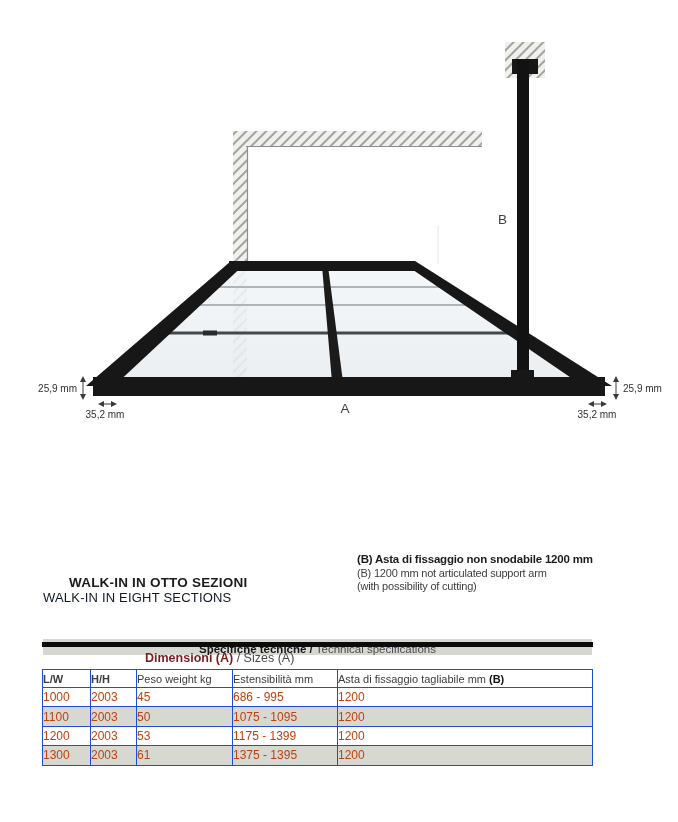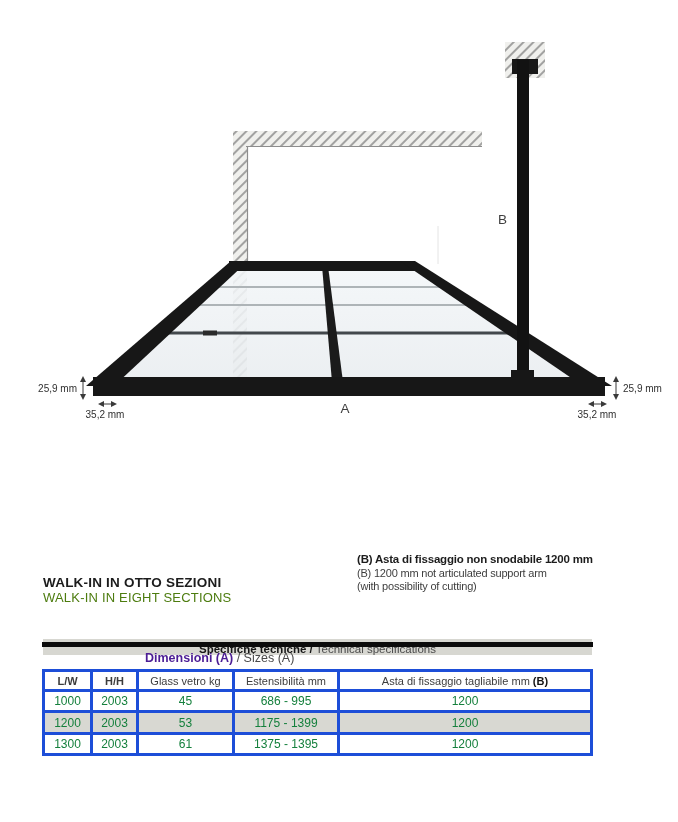--- a/index.html
+++ b/index.html
@@ -6,52 +6,52 @@
   .page{
     position:relative;
     width:678px;height:822px;
     background:#fff;
     font-family:"Liberation Sans", sans-serif;
     overflow:hidden;
   }
   svg text{font-family:"Liberation Sans", sans-serif;}
 
   .titles{position:absolute;left:43px;top:575px;line-height:15px;}
-  .titles .t-it{font-size:13.5px;font-weight:700;color:#1c1c1c;letter-spacing:.2px;}
-  .titles .t-en{font-size:13px;font-weight:400;color:#4d7c0f;letter-spacing:.2px;}
+  .titles .t-it{font-size:13.5px;font-weight:700;color:#1c1c1c;letter-spacing:.2px;margin-left:26px;}
+  .titles .t-en{font-size:13px;font-weight:400;color:#0f172a;letter-spacing:.2px;}
 
   .arm-note{position:absolute;left:357px;top:553px;width:320px;line-height:13.5px;letter-spacing:-0.2px;}
   .arm-note .bold{font-size:11.5px;font-weight:700;color:#1c1c1c;}
   .arm-note .reg{font-size:11px;font-weight:400;color:#3e3e3e;}
 
   .spec-bar{
     position:absolute;left:43px;top:622px;width:549px;height:16px;
     background:#d7d7d1;
     text-align:center;line-height:20px;font-size:11.5px;color:#4a4a4a;margin-top:17px;
   }
   .spec-bar b{color:#161616;}
   .black-rule{position:absolute;left:42px;top:642px;width:551px;height:5px;background:#0b0b0b;}
 
   .size-caption{position:absolute;left:145px;top:651px;font-size:12.5px;color:#4a4a4a;}
-  .size-caption b{color:#4c1d95;}
+  .size-caption b{color:#7f1d1d;}
 
   .spec-table{
     position:absolute;left:42px;top:669px;width:551px;
     border-collapse:collapse;table-layout:fixed;
   }
   .spec-table th,.spec-table td{
-    border:3px solid #1d4ed8;
-    text-align:center;vertical-align:middle;padding:0;
+    border:1px solid #1d4ed8;
+    text-align:left;vertical-align:middle;padding:0;
     font-weight:400;
   }
   .spec-table thead tr.h1 th{height:17px;font-size:11px;color:#3c3c3c;}
   .spec-table thead tr.h2 th{height:16px;font-size:11px;color:#3c3c3c;}
   .spec-table th.hdr-bold{font-weight:700;font-size:11.5px;color:#141414;}
   .spec-table th b{color:#141414;}
-  .spec-table tbody td{height:18.4px;font-size:12px;color:#15803d;}
+  .spec-table tbody td{height:18.4px;font-size:12px;color:#c2410c;}
   .spec-table tbody tr:nth-child(even){background:#d8d8d2;}
 </style>
 </head>
 <body>
 
 <div class="page">
 
   
   <svg width="678" height="450" viewBox="0 0 678 450">
     <defs>
@@ -143,31 +143,38 @@
       <col style="width:48px">
         <col style="width:46px">
         <col style="width:96px">
         <col style="width:105px">
         <col>
     </colgroup>
     <thead>
       <tr class="h1">
         <th class="hdr-bold">L/W</th>
         <th class="hdr-bold">H/H</th>
-        <th>Glass vetro kg</th>
+        <th>Peso weight kg</th>
         <th>Estensibilità mm</th>
         <th><span>Asta di fissaggio tagliabile mm </span><b>(B)</b></th>
       </tr>
     </thead>
     <tbody>
       <tr>
         <td>1000</td>
         <td>2003</td>
         <td>45</td>
         <td>686 - 995</td>
+        <td>1200</td>
+      </tr>
+      <tr>
+        <td>1100</td>
+        <td>2003</td>
+        <td>50</td>
+        <td>1075 - 1095</td>
         <td>1200</td>
       </tr>
       <tr>
         <td>1200</td>
         <td>2003</td>
         <td>53</td>
         <td>1175 - 1399</td>
         <td>1200</td>
       </tr>
       <tr>

